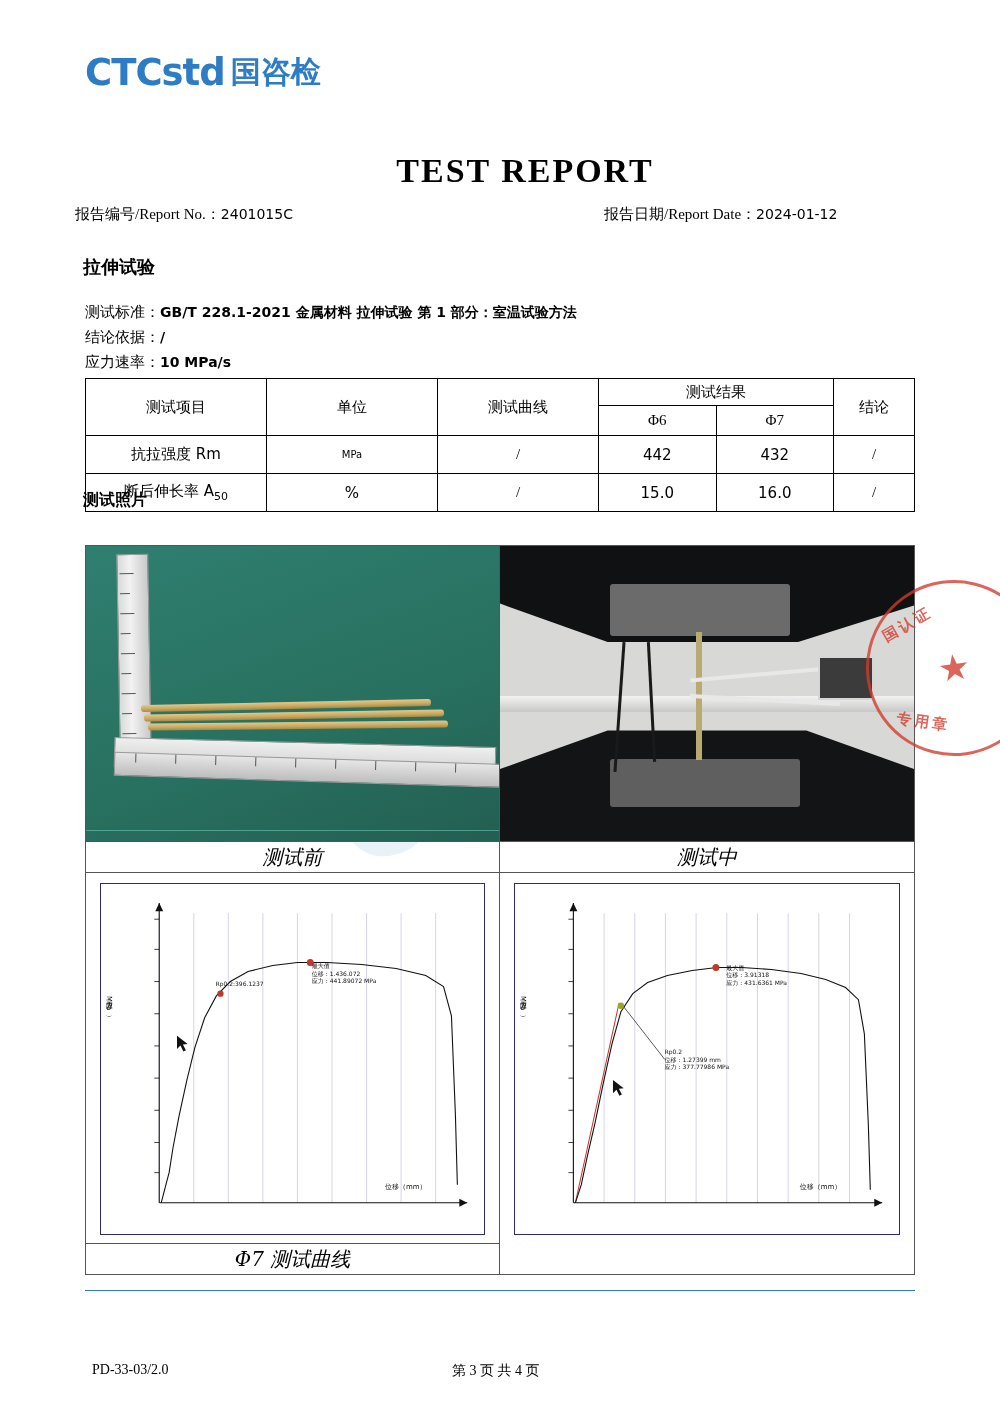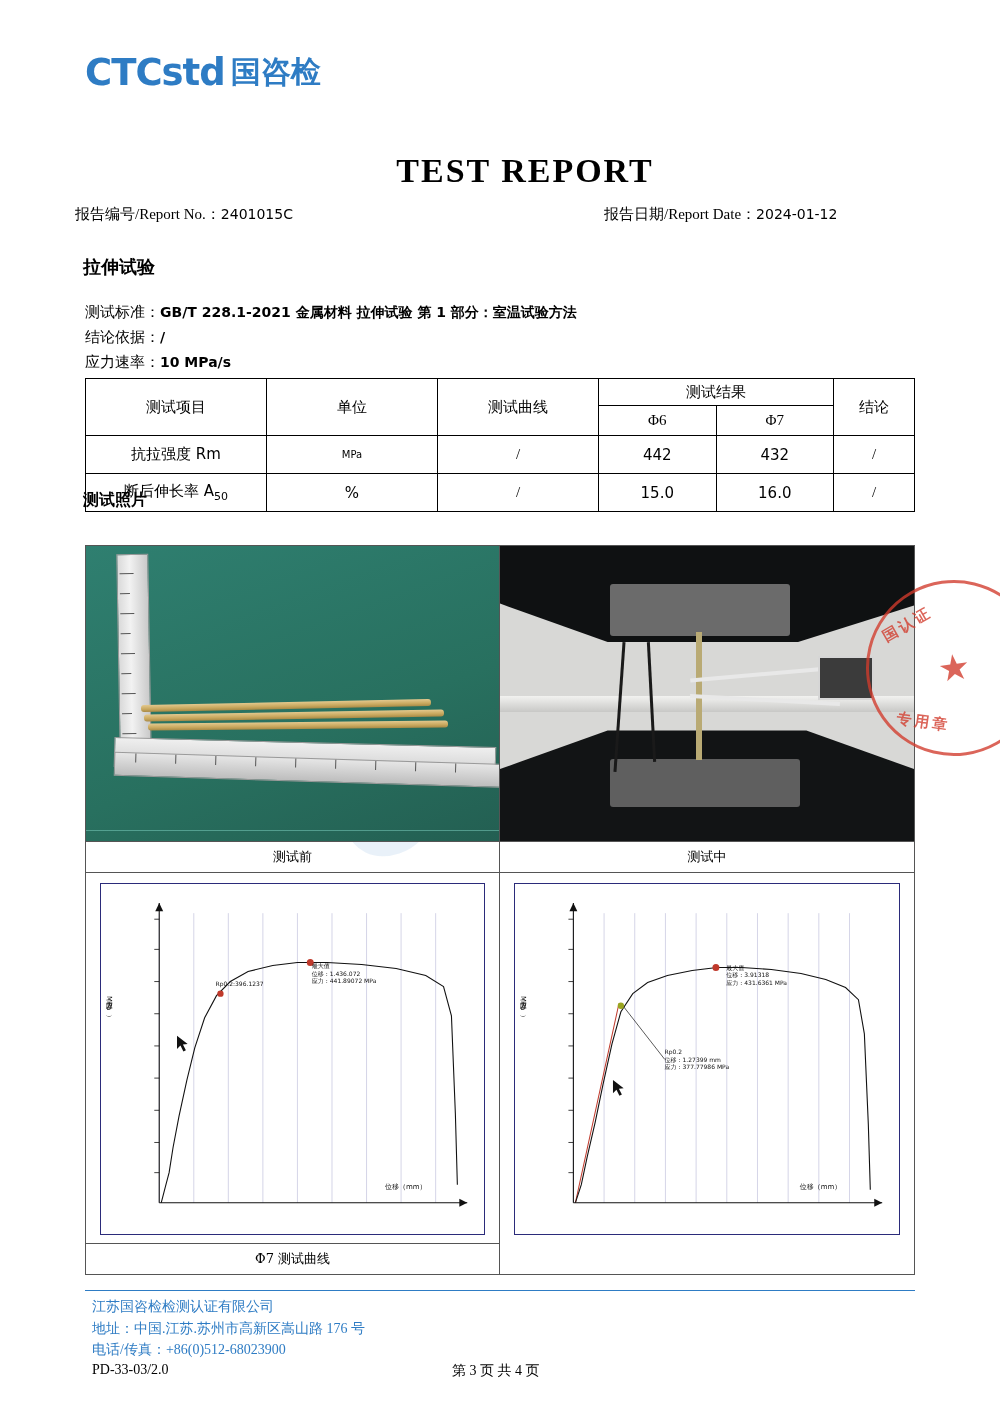--- a/index.html
+++ b/index.html
@@ -141,21 +141,22 @@
     grid-template-rows: 295px 32px 370px 31px;
   }
   .cell { position: relative; overflow: hidden; border-right: 1px solid #555; }
   .cell:nth-child(2n) { border-right: none; }
   .caption {
     border-right: 1px solid #555;
     border-top: 1px solid #555;
     border-bottom: 1px solid #555;
     display: flex; align-items: center; justify-content: center;
     font-family: "DejaVu Serif", serif;
-    font-size: 13px;
+    font-size: 20px;
+    font-style: italic;
   }
   .caption:nth-child(2n) { border-right: none; }
   .caption.last { border-bottom: none; }
 
   
   .photo1 { background: #2e7d6e; }
   .ph1-bg { position:absolute; inset:0; background: linear-gradient(160deg,#2f7f70 0%, #28705f 60%, #235f52 100%); }
   .ruler-v {
     position: absolute; left: 32px; top: 8px; width: 30px; height: 200px;
     background: linear-gradient(90deg,#d9d9d9,#f2f2f2 40%,#c9c9c9);
@@ -513,21 +514,16 @@
     <div class="caption last">Φ7  测试曲线</div>
   </div>
 
   <div class="stamp">
     <div class="txt-top">国认证</div>
     <div class="star">★</div>
     <div class="txt-bot">专用章</div>
   </div>
 
   <div class="footer-line"></div>
-  <div class="foot-cn">
-    <div>江苏国咨检检测认证有限公司</div>
-    <div>地址：中国.江苏.苏州市高新区嵩山路 176 号</div>
-    <div>电话/传真：+86(0)512-68023900</div>
-  </div>
   <div class="foot-code">PD-33-03/2.0</div>
   <div class="foot-page">第 3 页 共 4 页</div>
 
 </div>
 
 </body></html>

